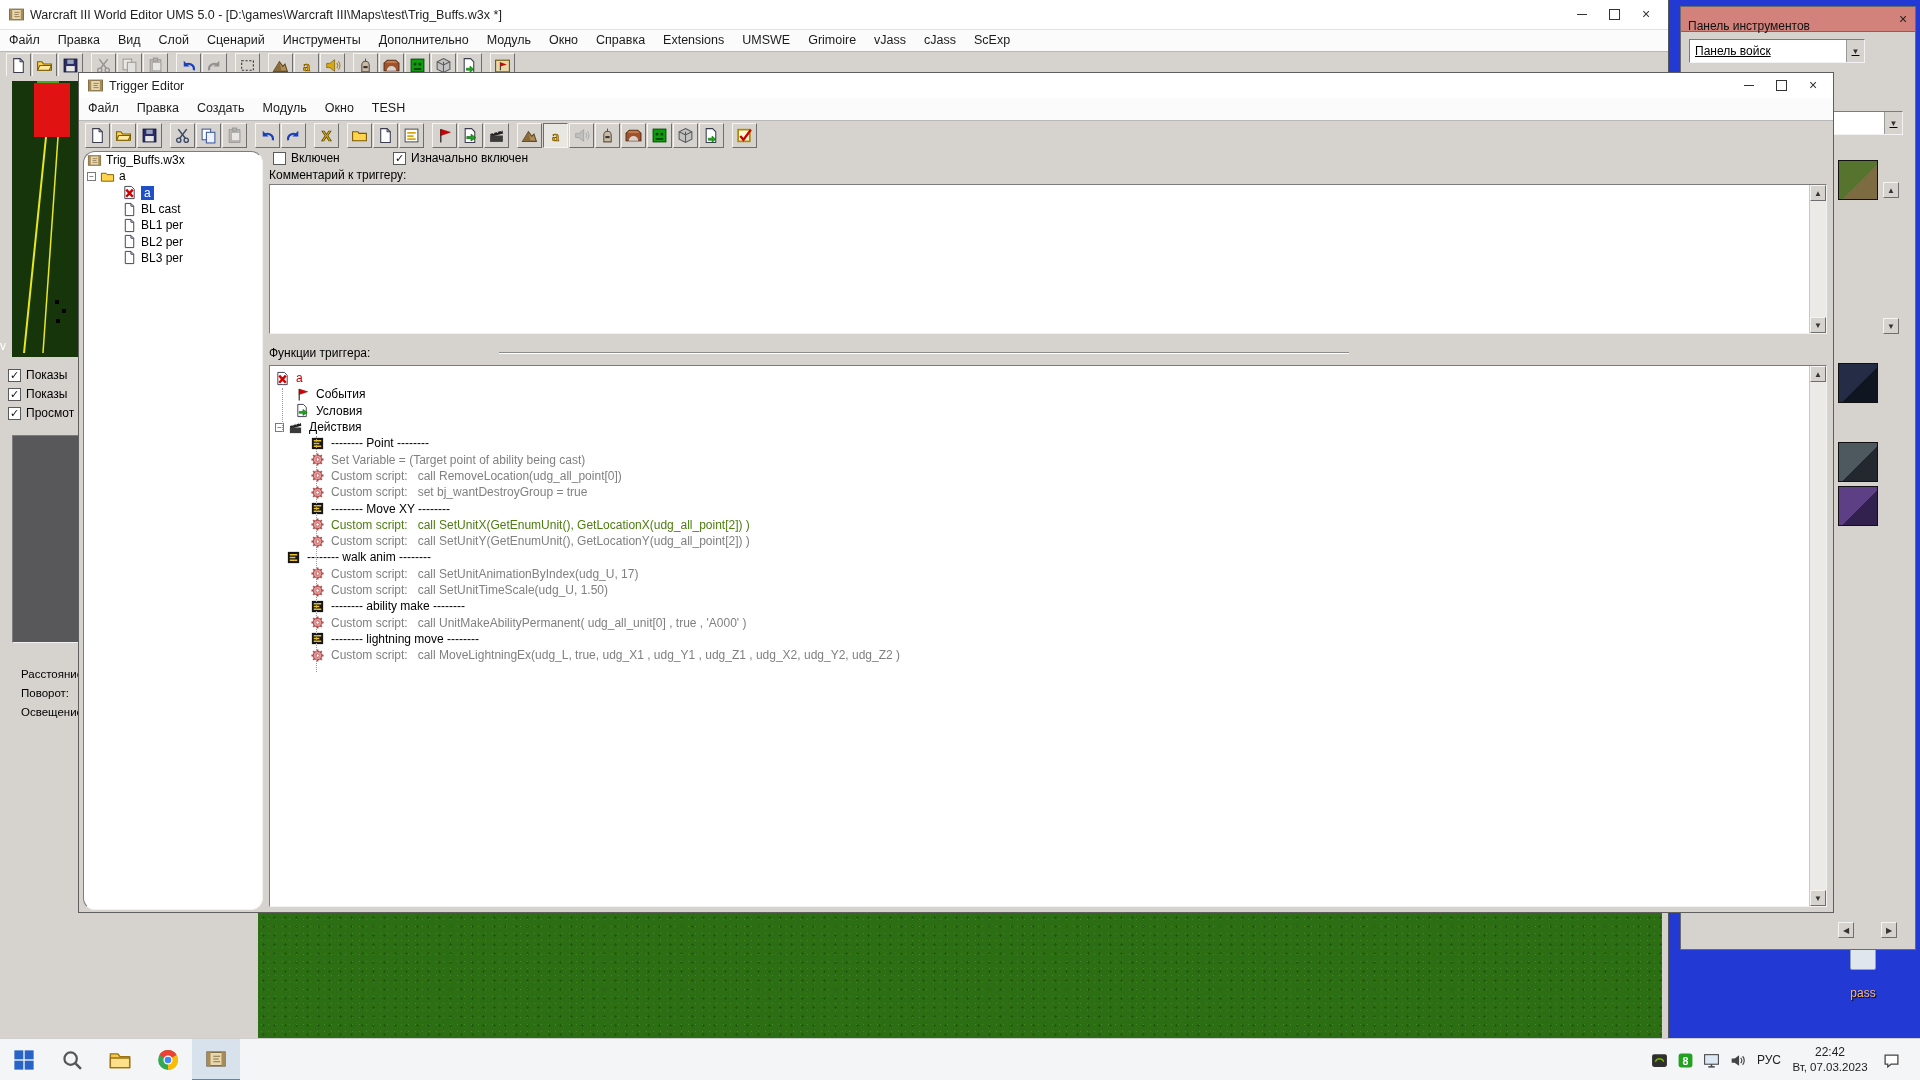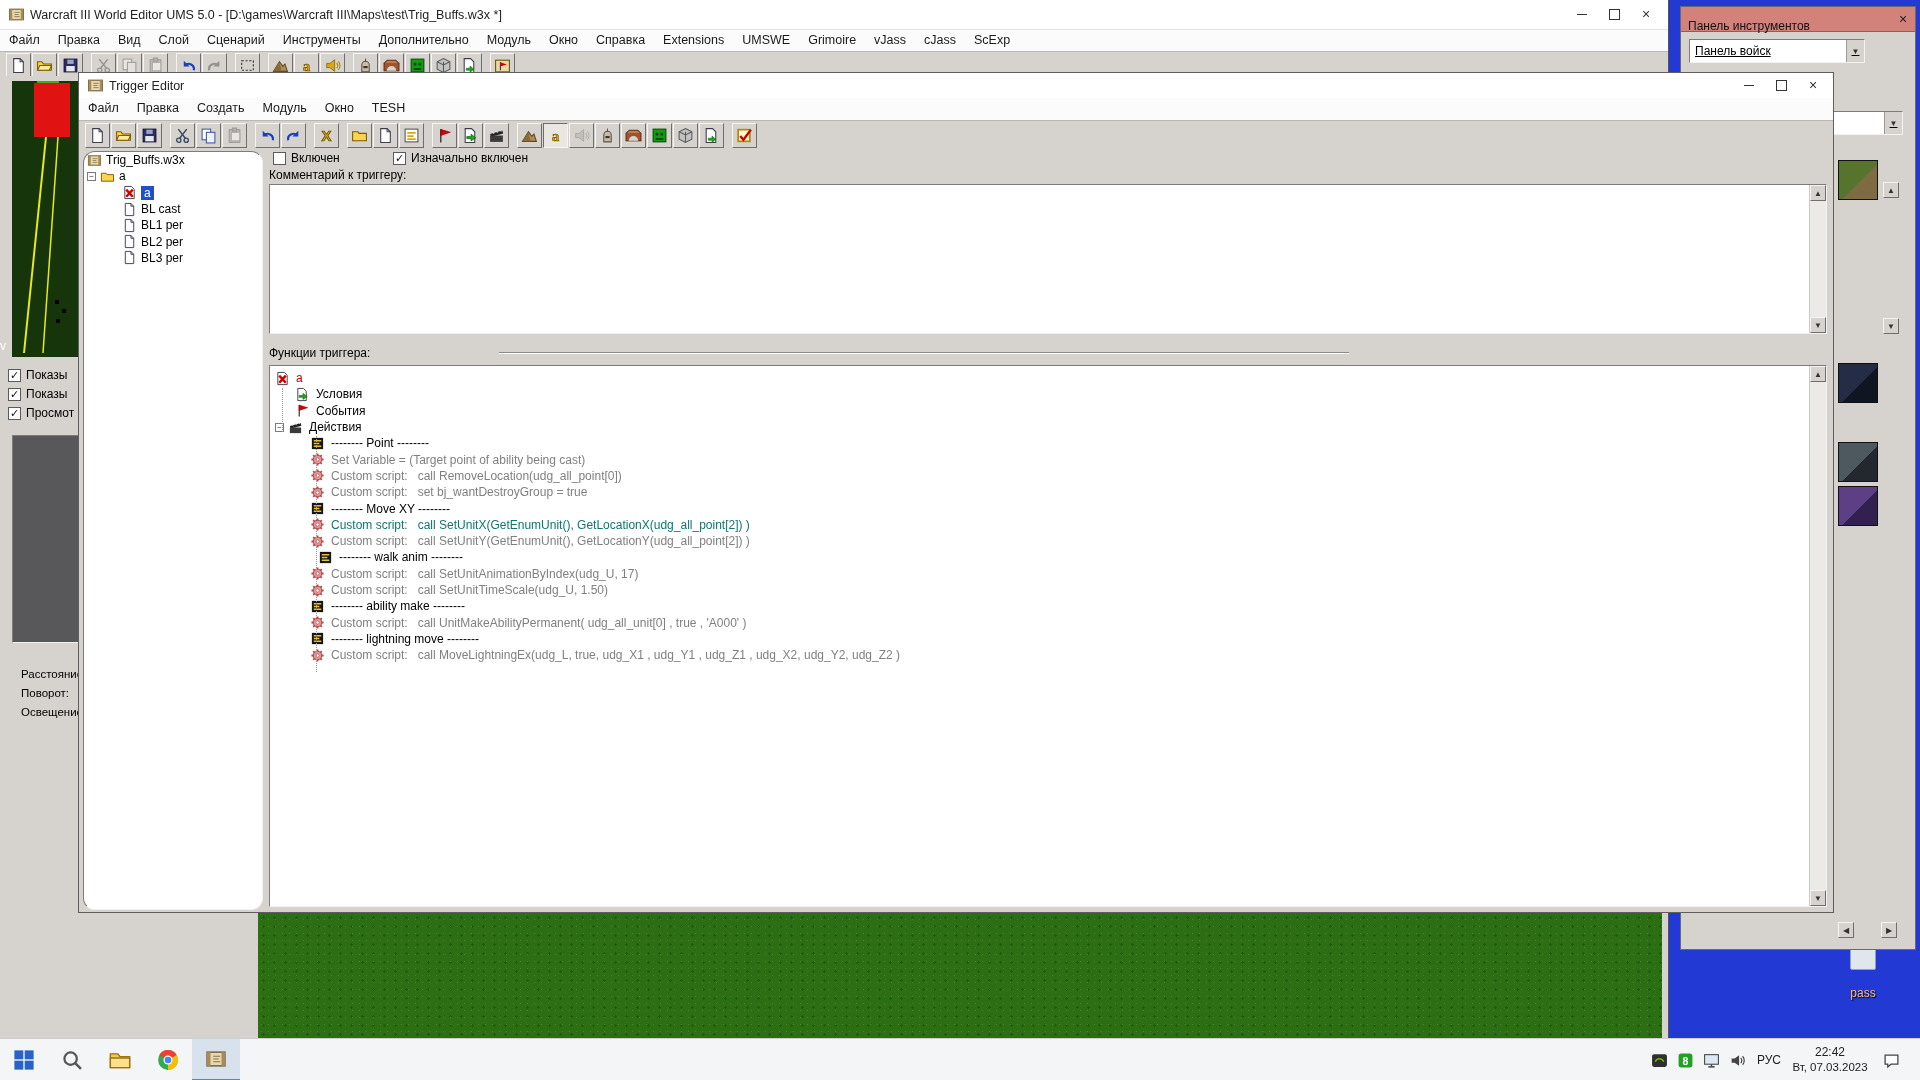--- a/index.html
+++ b/index.html
@@ -565,27 +565,27 @@
     </div>
     <div class="abs" style="left:190px;top:273px;font-size:12px;background:#d6d3ce;padding-right:8px;z-index:2;">Функции триггера:</div>
     <div class="abs groove" style="left:420px;top:279px;width:850px;"></div>
     <div class="abs sunken" id="te-functions">
       <div id="ft-rows" style="position:absolute;left:0;top:4px;right:18px;">
           <div class="ftrow" style="padding-left: 5px;"><span class="icon"><svg viewBox="0 0 16 16">
                 <path d="M3 1.5h7l3 3v10H3z" fill="#fff" stroke="#3c3c50"></path>
                 <path d="M4.5 5l7 7.5M11.5 5l-7 7.5" stroke="#d40000" stroke-width="2.6"></path>
               </svg></span><span style="color: rgb(192, 0, 0);">a</span></div>
           <div class="ftrow" style="padding-left: 25px;"><span class="icon"><svg viewBox="0 0 16 16">
+                <line x1="4.5" y1="2" x2="4.5" y2="14.5" stroke="#333" stroke-width="1.3"></line>
+                <path d="M4.5 2.2l9 2.8-9 3z" fill="#d40000" stroke="#7a0000" stroke-width=".5"></path>
+              </svg></span><span style="color: rgb(0, 0, 0);">События</span></div>
+          <div class="ftrow" style="padding-left: 25px;"><span class="icon"><svg viewBox="0 0 16 16">
                 <path d="M3 1.5h6l3 3v10H3z" fill="#fff" stroke="#3c3c50"></path>
                 <path d="M4.5 9h4V6.8L13 10l-4.5 3.2V11h-4z" fill="#18a818" stroke="#0a5c0a" stroke-width=".6"></path>
               </svg></span><span style="color: rgb(0, 0, 0);">Условия</span></div>
-          <div class="ftrow" style="padding-left: 25px;"><span class="icon"><svg viewBox="0 0 16 16">
-                <line x1="4.5" y1="2" x2="4.5" y2="14.5" stroke="#333" stroke-width="1.3"></line>
-                <path d="M4.5 2.2l9 2.8-9 3z" fill="#d40000" stroke="#7a0000" stroke-width=".5"></path>
-              </svg></span><span style="color: rgb(0, 0, 0);">События</span></div>
           <div class="ftrow" style="padding-left: 5px;"><span class="expbox">−</span><span class="icon"><svg viewBox="0 0 16 16">
                 <path d="M2 6.5l11.5-3.2.8 2.8L2.8 9.2z" fill="#222"></path>
                 <rect x="2" y="8" width="12" height="6" fill="#3a3a3a"></rect>
                 <path d="M4 4.6l1.8 1.6M7.5 3.6l1.8 1.6M11 2.7l1.8 1.5" stroke="#ddd" stroke-width="1"></path>
               </svg></span><span style="color: rgb(0, 0, 0);">Действия</span></div>
           <div class="ftrow" style="padding-left: 40px;"><span class="icon"><svg viewBox="0 0 16 16">
                 <rect x="2" y="2" width="12" height="12" fill="#161616"></rect>
                 <path d="M4 5h8M4 8h6M4 11h8" stroke="#e8c030" stroke-width="1.7"></path>
               </svg></span><span style="color: rgb(0, 0, 0);">-------- Point --------</span></div>
           <div class="ftrow" style="padding-left: 40px;"><span class="icon"><svg viewBox="0 0 16 16">
@@ -604,27 +604,27 @@
                 <circle cx="8" cy="8" r="1.7" fill="#fff" stroke="#a04040" stroke-width=".6"></circle>
               </svg></span><span style="color: rgb(128, 128, 128);">Custom script:   set bj_wantDestroyGroup = true</span></div>
           <div class="ftrow" style="padding-left: 40px;"><span class="icon"><svg viewBox="0 0 16 16">
                 <rect x="2" y="2" width="12" height="12" fill="#161616"></rect>
                 <path d="M4 5h8M4 8h6M4 11h8" stroke="#e8c030" stroke-width="1.7"></path>
               </svg></span><span style="color: rgb(0, 0, 0);">-------- Move XY --------</span></div>
           <div class="ftrow" style="padding-left: 40px;"><span class="icon"><svg viewBox="0 0 16 16">
                 <path d="M8 1.5v13M1.5 8h13M3.4 3.4l9.2 9.2M12.6 3.4l-9.2 9.2" stroke="#b05050" stroke-width="2"></path>
                 <circle cx="8" cy="8" r="4.6" fill="#e89898" stroke="#a04040"></circle>
                 <circle cx="8" cy="8" r="1.7" fill="#fff" stroke="#a04040" stroke-width=".6"></circle>
-              </svg></span><span style="color: #0f766e;">Custom script:   call SetUnitX(GetEnumUnit(), GetLocationX(udg_all_point[2]) )</span></div>
+              </svg></span><span style="color: #4d7c0f;">Custom script:   call SetUnitX(GetEnumUnit(), GetLocationX(udg_all_point[2]) )</span></div>
           <div class="ftrow" style="padding-left: 40px;"><span class="icon"><svg viewBox="0 0 16 16">
                 <path d="M8 1.5v13M1.5 8h13M3.4 3.4l9.2 9.2M12.6 3.4l-9.2 9.2" stroke="#b05050" stroke-width="2"></path>
                 <circle cx="8" cy="8" r="4.6" fill="#e89898" stroke="#a04040"></circle>
                 <circle cx="8" cy="8" r="1.7" fill="#fff" stroke="#a04040" stroke-width=".6"></circle>
               </svg></span><span style="color: rgb(128, 128, 128);">Custom script:   call SetUnitY(GetEnumUnit(), GetLocationY(udg_all_point[2]) )</span></div>
-          <div class="ftrow" style="padding-left: 48px;"><span class="icon"><svg viewBox="0 0 16 16">
+          <div class="ftrow" style="padding-left: 16px;"><span class="icon"><svg viewBox="0 0 16 16">
                 <rect x="2" y="2" width="12" height="12" fill="#161616"></rect>
                 <path d="M4 5h8M4 8h6M4 11h8" stroke="#e8c030" stroke-width="1.7"></path>
               </svg></span><span style="color: rgb(0, 0, 0);">-------- walk anim --------</span></div>
           <div class="ftrow" style="padding-left: 40px;"><span class="icon"><svg viewBox="0 0 16 16">
                 <path d="M8 1.5v13M1.5 8h13M3.4 3.4l9.2 9.2M12.6 3.4l-9.2 9.2" stroke="#b05050" stroke-width="2"></path>
                 <circle cx="8" cy="8" r="4.6" fill="#e89898" stroke="#a04040"></circle>
                 <circle cx="8" cy="8" r="1.7" fill="#fff" stroke="#a04040" stroke-width=".6"></circle>
               </svg></span><span style="color: rgb(128, 128, 128);">Custom script:   call SetUnitAnimationByIndex(udg_U, 17)</span></div>
           <div class="ftrow" style="padding-left: 40px;"><span class="icon"><svg viewBox="0 0 16 16">
                 <path d="M8 1.5v13M1.5 8h13M3.4 3.4l9.2 9.2M12.6 3.4l-9.2 9.2" stroke="#b05050" stroke-width="2"></path>

